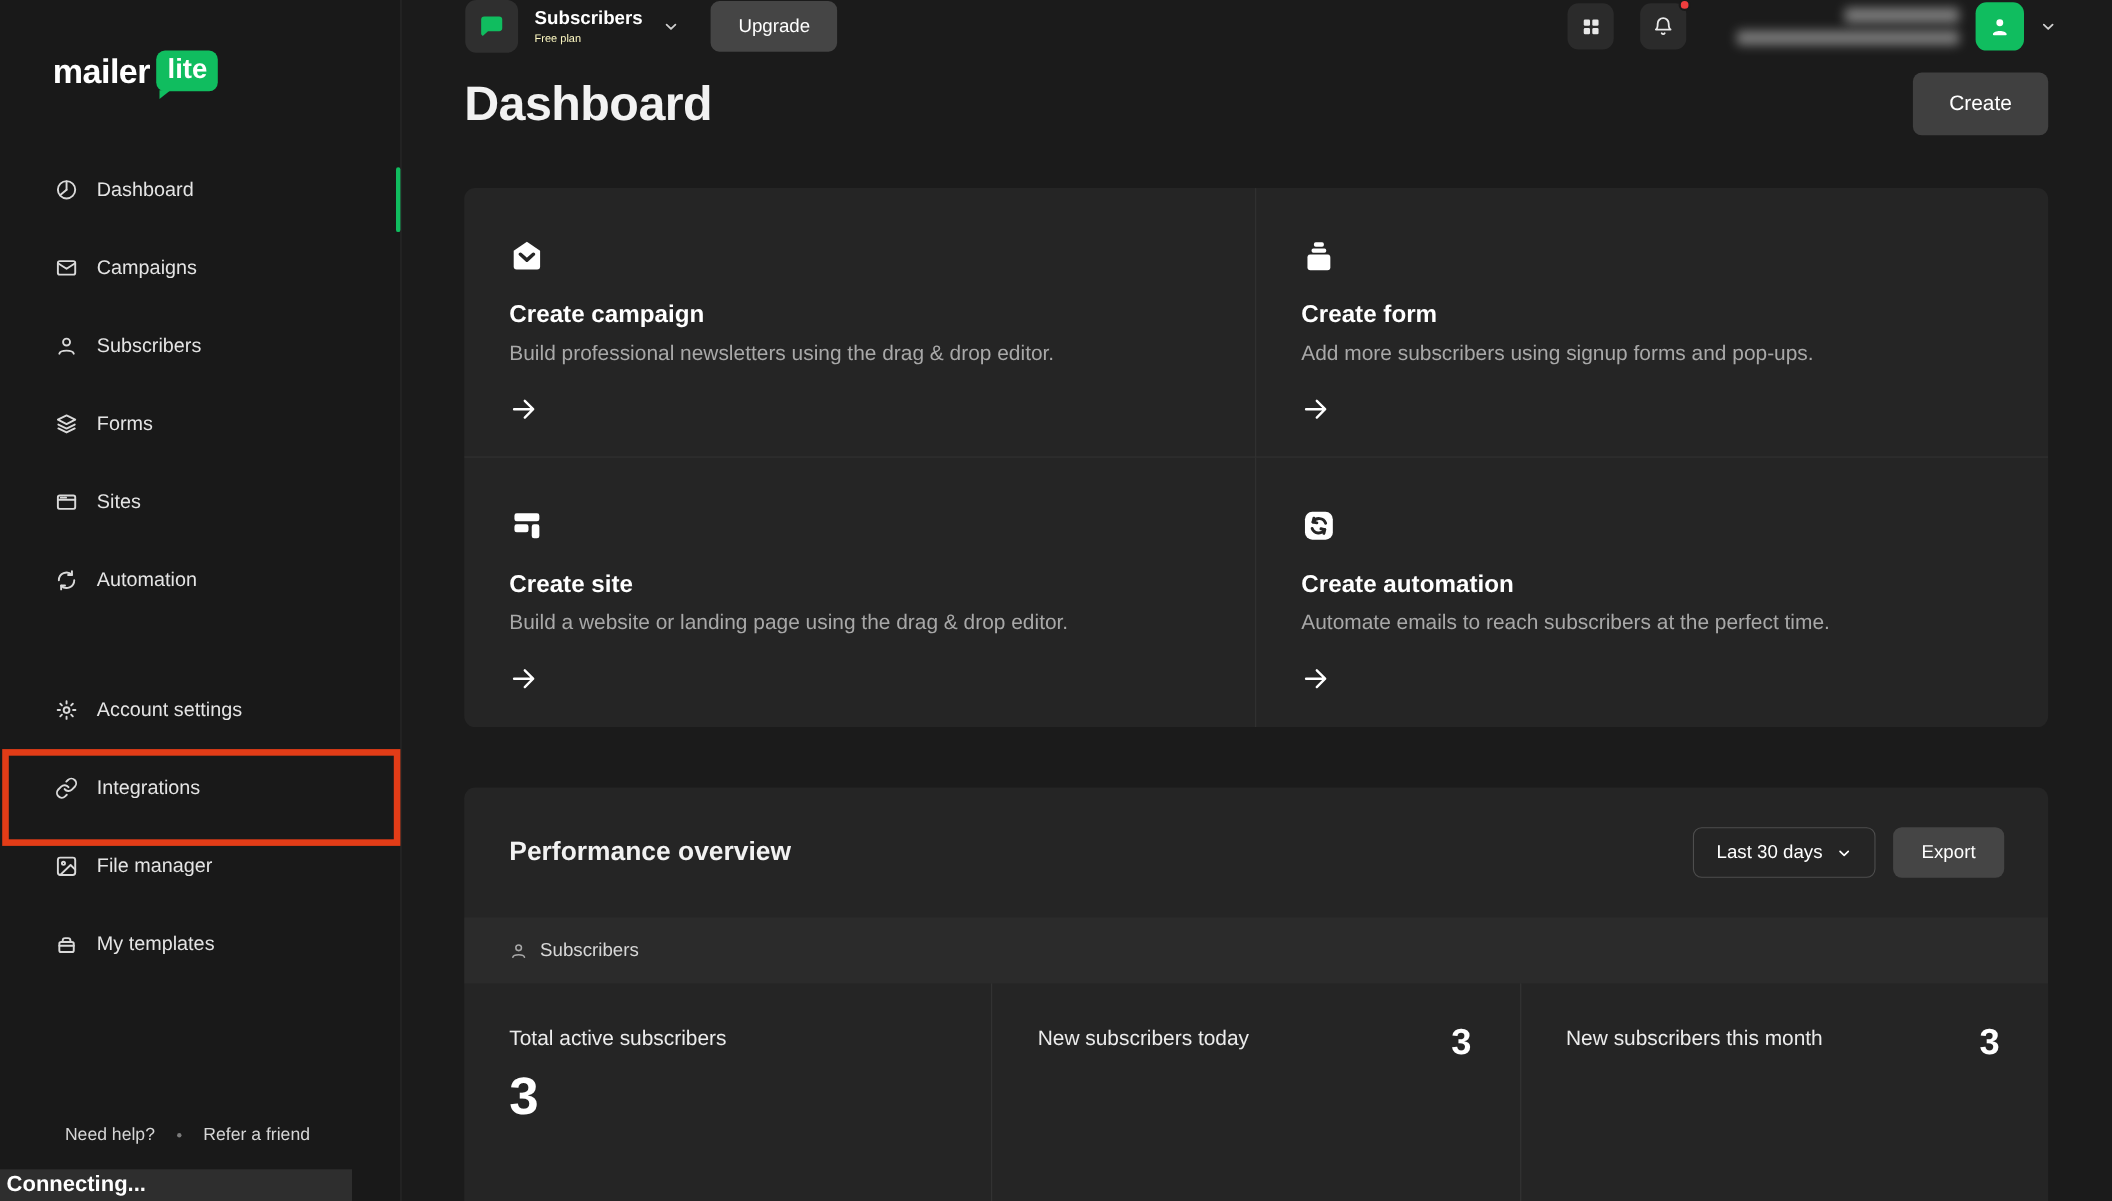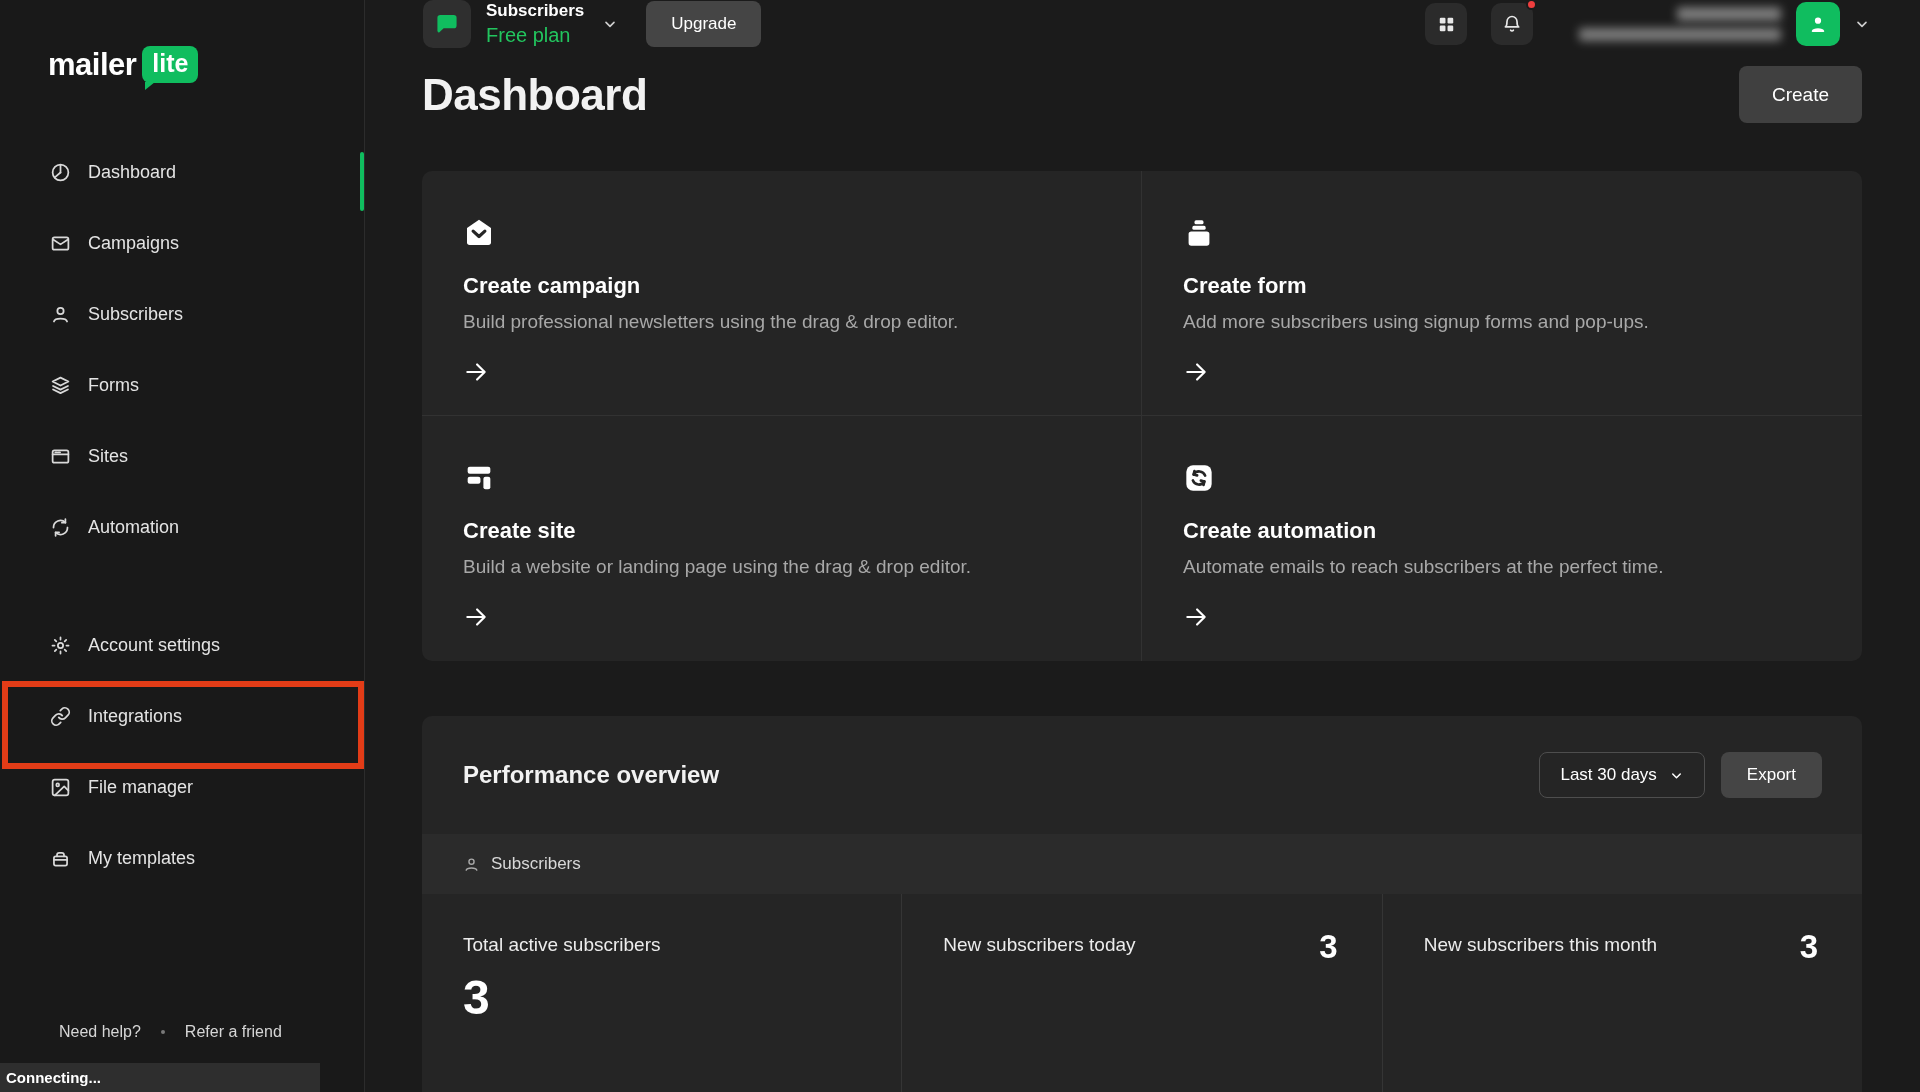--- a/index.html
+++ b/index.html
@@ -54,39 +54,39 @@
   .sidebar-footer {
     position:absolute; left:59px; top:1023px;
     display:flex; align-items:center; gap:20px;
     font-size:16px; color:#d6d6d6;
   }
   .footer-dot { width:4px; height:4px; border-radius:50%; background:#7a7a7a; }
   .connecting-toast {
     position:absolute; left:0; bottom:0;
     width:320px; height:29px;
     background:#2e2e2e; color:#fff;
-    font-size:15px; font-weight:700;
+    font-size:20px; font-weight:700;
     line-height:29px; padding-left:6px;
   }
 
   
   .main { flex:1; display:flex; flex-direction:column; }
 
   .topbar {
     height:110px; display:flex; align-items:center;
     padding:0 50px 0 58px;
   }
   .workspace { display:flex; align-items:center; cursor:pointer; }
   .workspace-avatar {
     width:48px; height:48px; border-radius:10px;
     background:#2f2f2f; display:flex; align-items:center; justify-content:center;
   }
   .workspace-meta { margin-left:15px; }
   .workspace-name { font-size:17px; font-weight:700; color:#fff; }
-  .workspace-plan { font-size:20px; color:#22c55e; margin-top:3px; }
+  .workspace-plan { font-size:10px; color:#fef9c3; margin-top:3px; }
   .workspace-chevron { margin-left:18px; color:#cfcfcf; }
   .upgrade-btn {
     margin-left:28px; height:46px; padding:0 25px;
     background:#454545; border:none; border-radius:8px;
     color:#fff; font-size:17px; font-family:inherit; cursor:pointer;
   }
   .topbar-right { margin-left:auto; display:flex; align-items:center; }
   .icon-tile {
     width:42px; height:42px; border-radius:10px;
     background:#2b2b2b; display:flex; align-items:center; justify-content:center;

